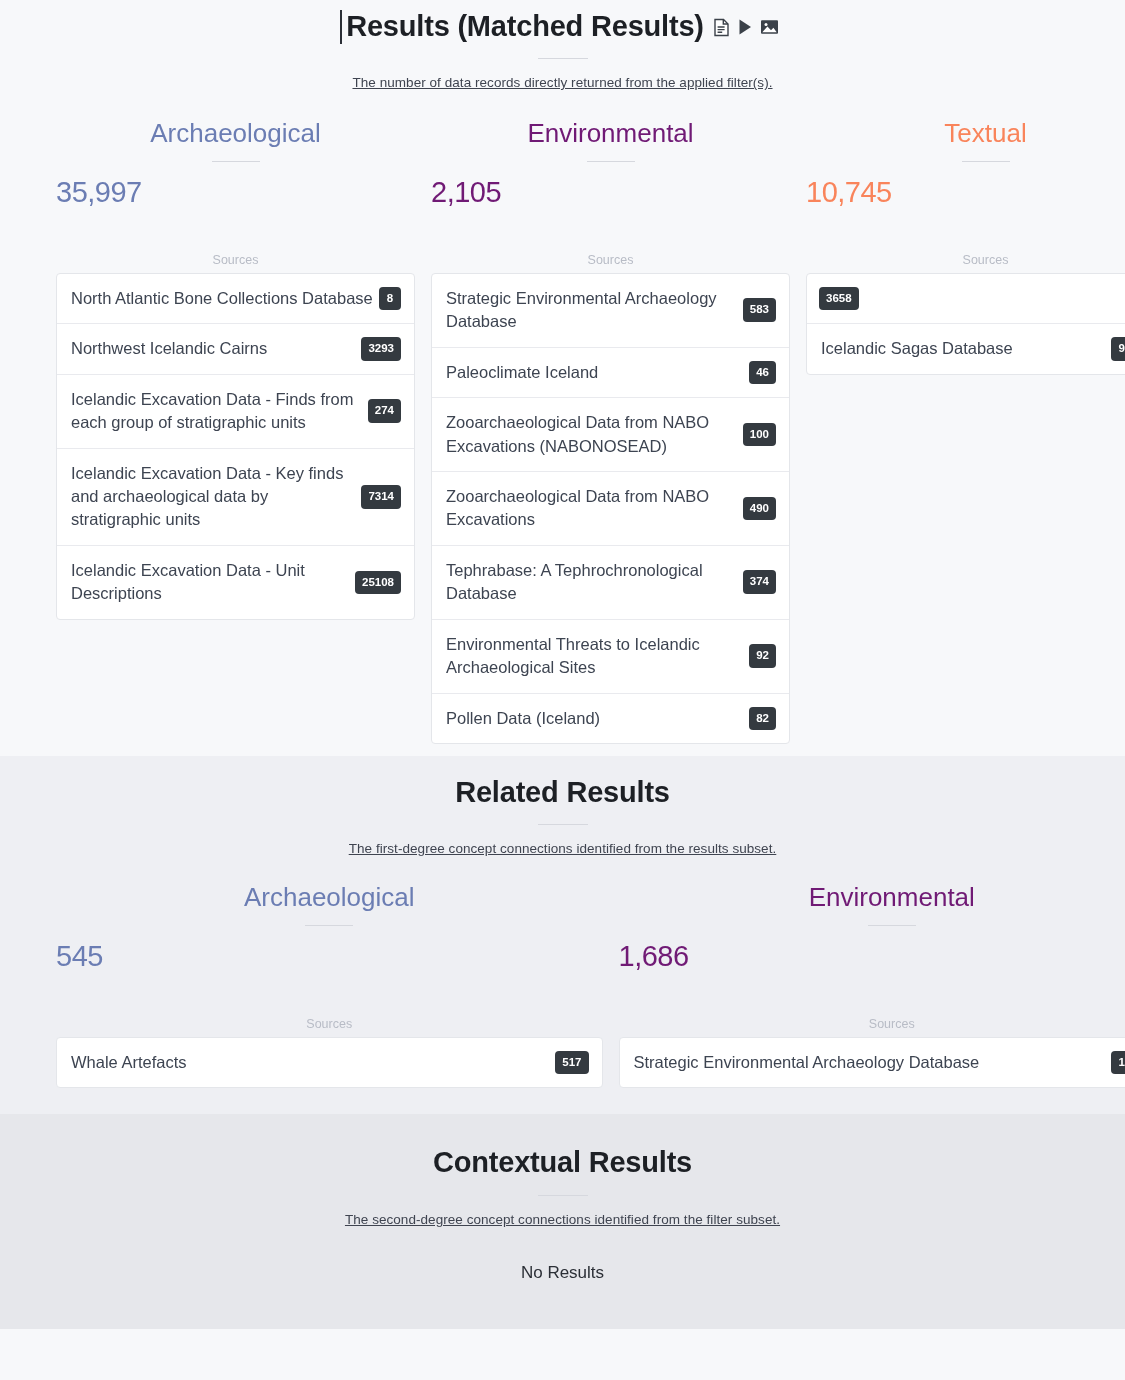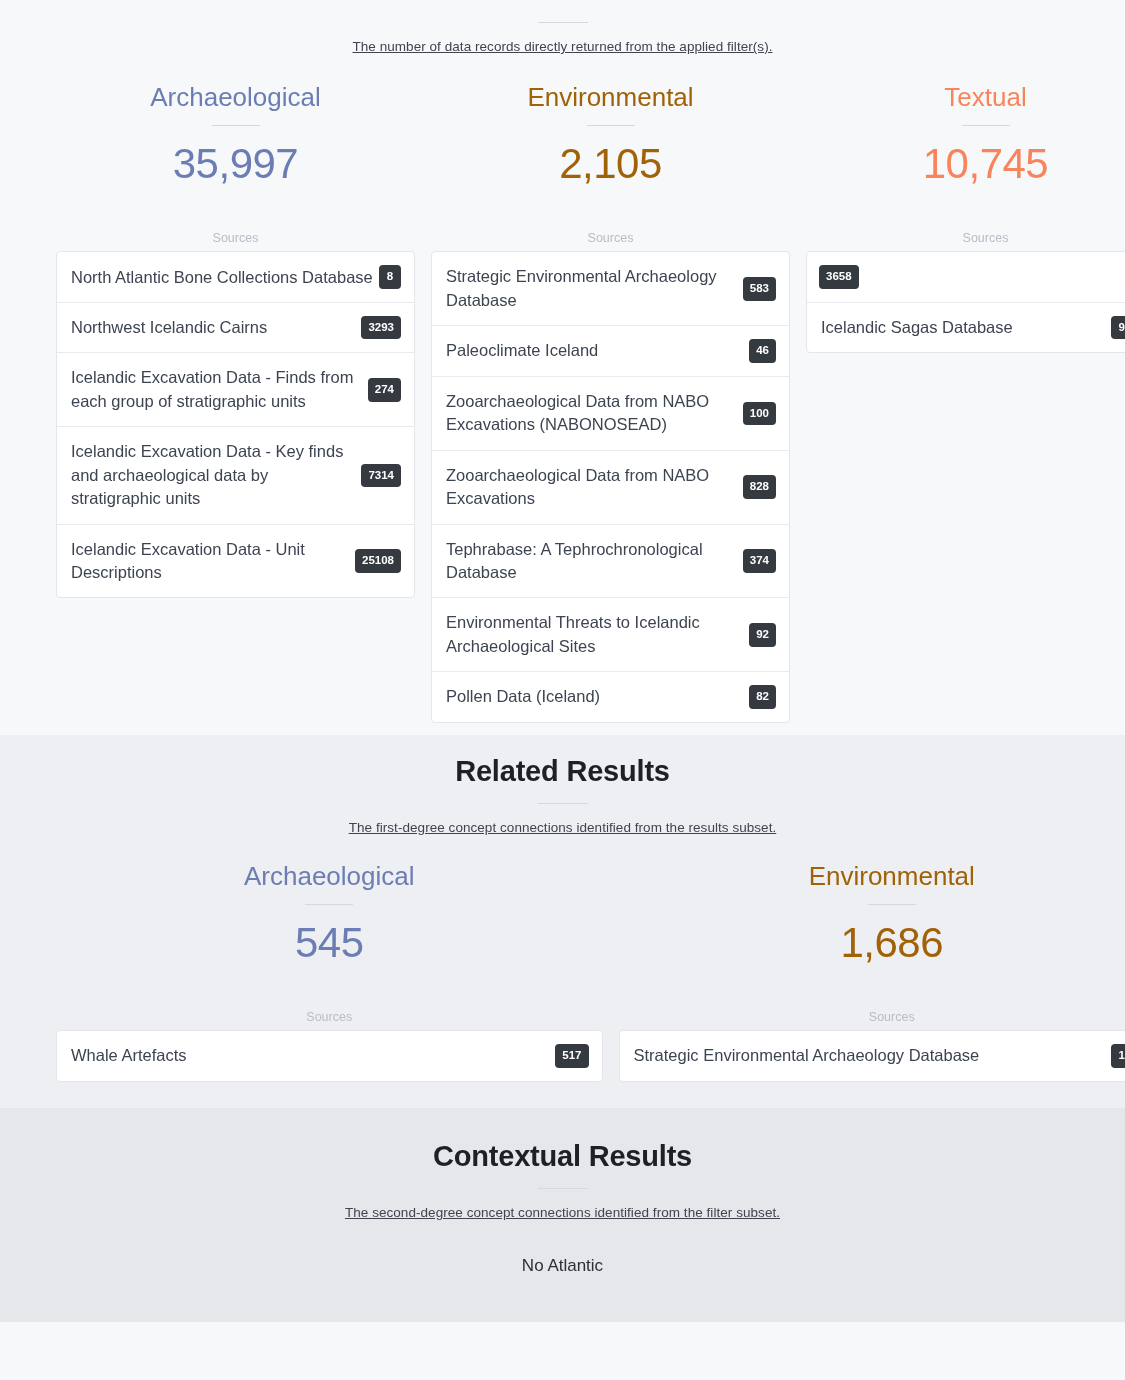--- a/index.html
+++ b/index.html
@@ -69,22 +69,22 @@
     font-size: 26px;
     font-weight: 400;
     line-height: 1.2;
   }
   .cat-rule {
     width: 48px; height: 1px;
     background: #d6d8de;
     margin: 12px auto 0;
   }
   .cat-count {
-    text-align: center;
-    font-size: 42px;
+    text-align: left;
+    font-size: 29px;
     font-weight: 400;
     line-height: 1.15;
     margin-top: 14px;
     letter-spacing: -0.5px;
   }
 
   .sources-label {
     text-align: center;
     font-size: 12.5px;
     color: #b8bcc6;
@@ -134,30 +134,55 @@
 
   .no-results {
     text-align: center;
     font-size: 17px;
     color: #2b2f36;
     margin-top: 36px;
   }
 
   
   .c-arch { color: #6b7db3; }
-  .c-env  { color: #a16207; }
+  .c-env  { color: #701a75; }
   .c-txt  { color: #f9845b; }
 </style>
 </head>
 <body>
 
 <div class="page">
 
   <section class="section section--matched">
 
+    <div class="sec-title-row">
+      <h1 class="sec-title sec-title--caret">Results (Matched Results)</h1>
+
+      <span class="title-icons">
+        <span>
+          <svg width="17" height="19" viewBox="0 0 17 19" fill="none">
+            <path d="M2 1.5h8.5L15 6v11.5H2z" stroke="#3b4149" stroke-width="1.4" fill="#fff"></path>
+            <path d="M10.3 1.6V6H15" stroke="#3b4149" stroke-width="1.4" fill="none"></path>
+            <path d="M4.6 9h7M4.6 11.6h7M4.6 14.2h4.6" stroke="#3b4149" stroke-width="1.4"></path>
+          </svg>
+        </span>
+        <span>
+          <svg width="16" height="18" viewBox="0 0 16 18">
+            <path d="M2.5 1.6 L14 9 L2.5 16.4 Z" fill="#3b4149"></path>
+          </svg>
+        </span>
+        <span>
+          <svg width="19" height="18" viewBox="0 0 19 18">
+            <rect x="1" y="2.2" width="17" height="13.6" rx="1" fill="#3b4149"></rect>
+            <circle cx="6" cy="6.6" r="1.5" fill="#fff"></circle>
+            <path d="M2.3 14.3 L7.4 8.6 L11 12.3 L13.4 9.8 L16.7 14.3 Z" fill="#fff"></path>
+          </svg>
+        </span>
+      </span>
+    </div>
 
     <div class="sec-rule"></div>
     <p class="sec-sub">The number of data records directly returned from the applied filter(s).</p>
 
     <div class="cols">
 
       <div class="col">
         <div class="cat-name c-arch">Archaeological</div>
         <div class="cat-rule"></div>
         <div class="cat-count c-arch">35,997</div>
@@ -199,21 +224,21 @@
           <div class="src-row">
             <span class="src-label">Paleoclimate Iceland</span>
             <span class="badge">46</span>
           </div>
           <div class="src-row">
             <span class="src-label">Zooarchaeological Data from NABO Excavations (NABONOSEAD)</span>
             <span class="badge">100</span>
           </div>
           <div class="src-row">
             <span class="src-label">Zooarchaeological Data from NABO Excavations</span>
-            <span class="badge">828</span>
+            <span class="badge">490</span>
           </div>
           <div class="src-row">
             <span class="src-label">Tephrabase: A Tephrochronological Database</span>
             <span class="badge">374</span>
           </div>
           <div class="src-row">
             <span class="src-label">Environmental Threats to Icelandic Archaeological Sites</span>
             <span class="badge">92</span>
           </div>
           <div class="src-row">
@@ -279,16 +304,16 @@
 
     </div>
   </section>
 
   <section class="section section--contextual">
     <div class="sec-title-row">
       <h2 class="sec-title">Contextual Results</h2>
     </div>
     <div class="sec-rule"></div>
     <p class="sec-sub">The second-degree concept connections identified from the filter subset.</p>
-    <p class="no-results">No Atlantic</p>
+    <p class="no-results">No Results</p>
   </section>
 
 </div>
 
 </body></html>

